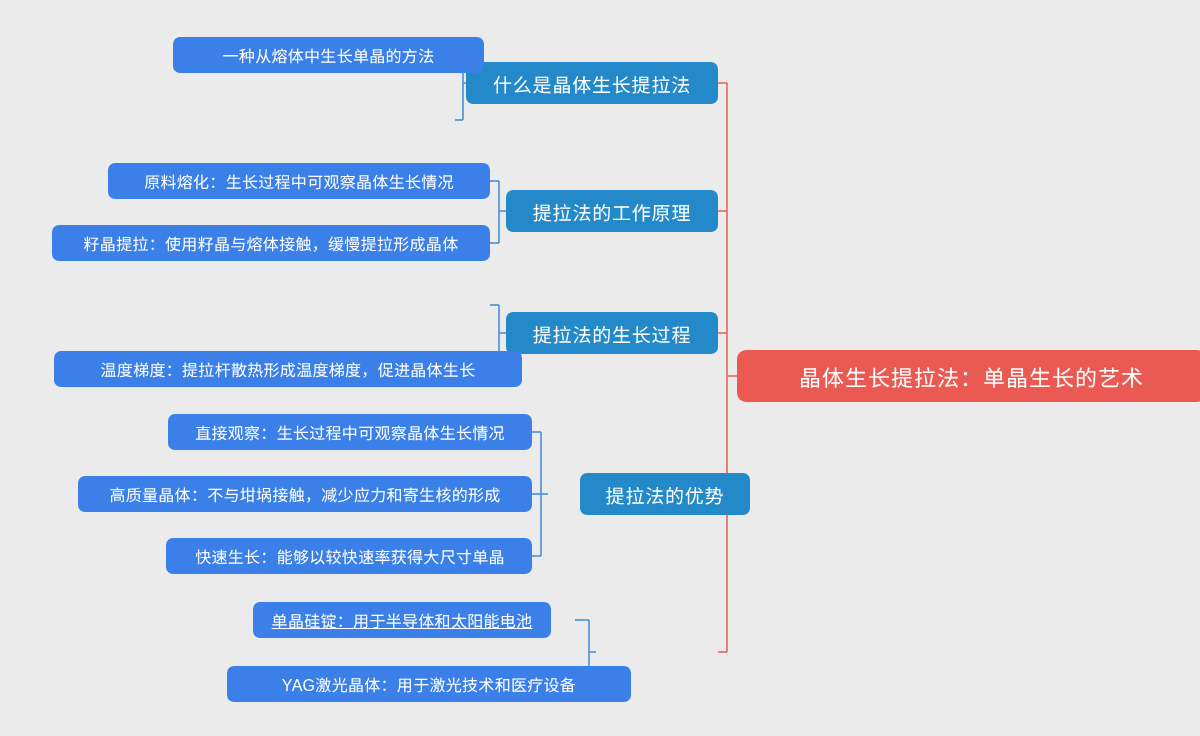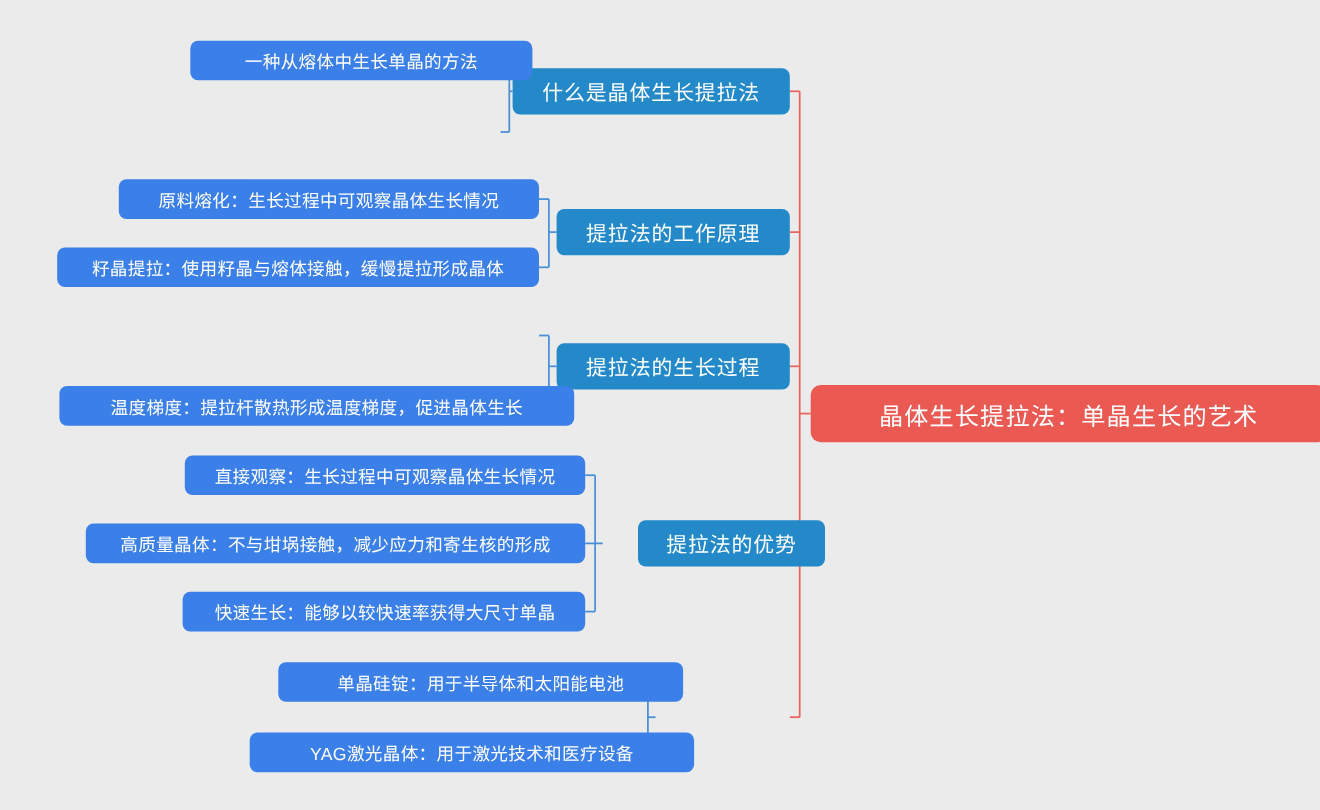--- a/index.html
+++ b/index.html
@@ -159,20 +159,20 @@
   <div class="node lvl3" style="left:168px; top:414px; width:364px;text-align:right;">
     <span>直接观察：生长过程中可观察晶体生长情况</span>
   </div>
   <div class="node lvl3" style="left:78px; top:476px; width:454px;text-align:right;">
     <span>高质量晶体：不与坩埚接触，减少应力和寄生核的形成</span>
   </div>
   <div class="node lvl3" style="left:166px; top:538px; width:366px;padding-left:16px;">
     <span>快速生长：能够以较快速率获得大尺寸单晶</span>
   </div>
 
-  <div class="node lvl3" style="left:253px; top:602px; width:368px;">
+  <div class="node lvl3" style="left:253px; top:602px; width:298px;text-decoration:underline;">
     <span>单晶硅锭：用于半导体和太阳能电池</span>
   </div>
   <div class="node lvl3" style="left:227px; top:666px; width:404px;">
     <span>YAG激光晶体：用于激光技术和医疗设备</span>
   </div>
 
 </div>
 
 </body></html>

